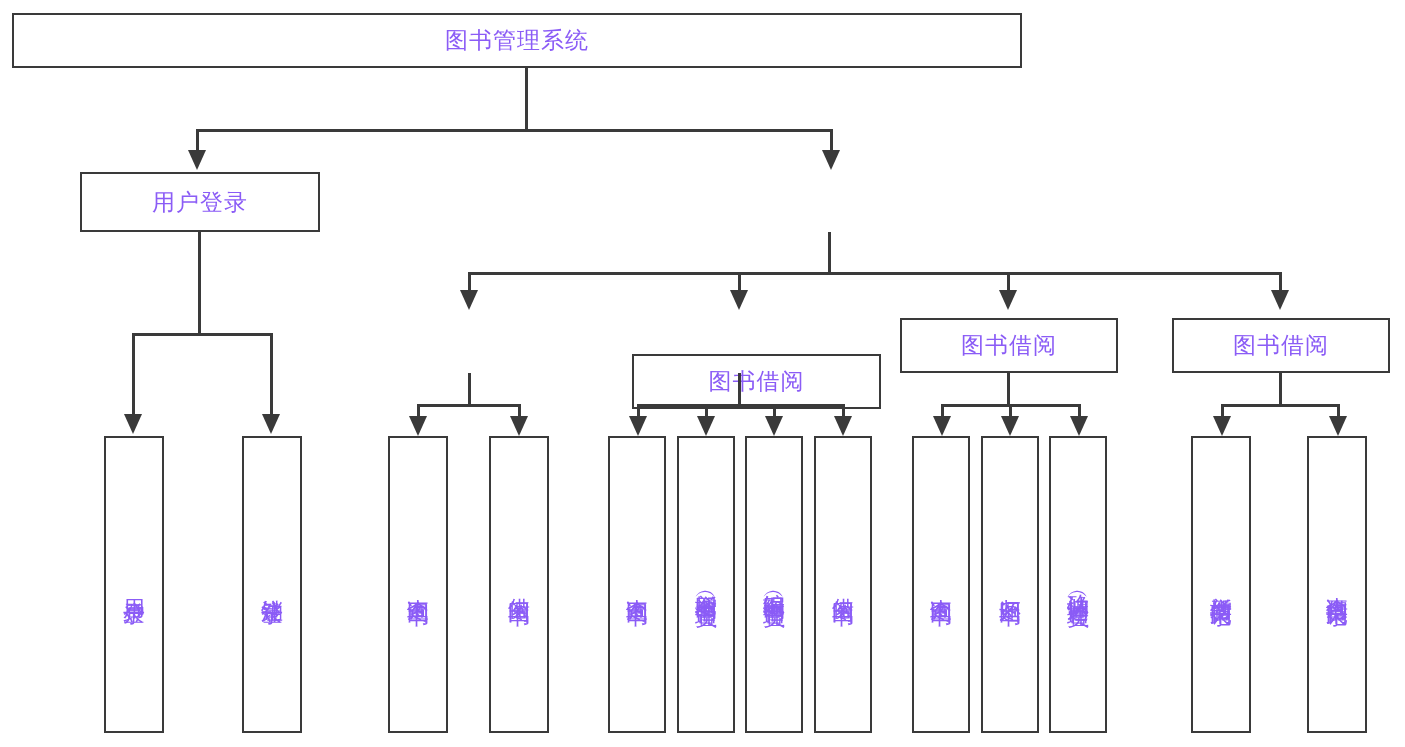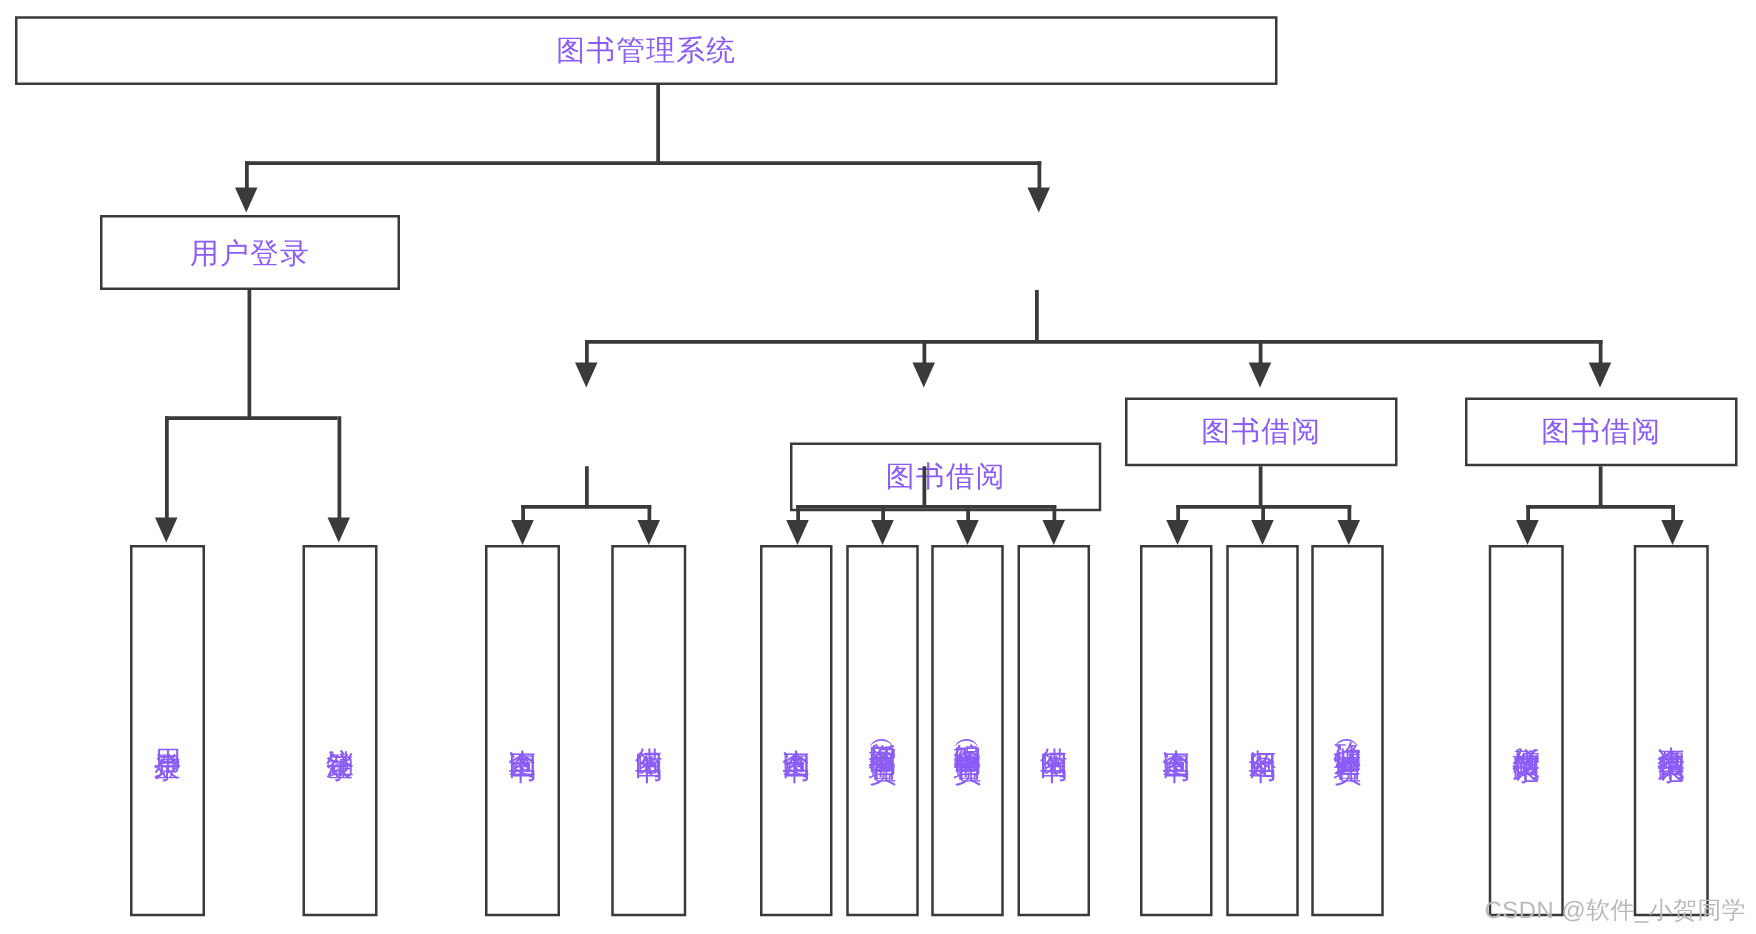--- a/index.html
+++ b/index.html
@@ -189,15 +189,14 @@
     <span class="lbl">确认归还（管理员）</span>
   </div>
 
   <div class="node vert" style="left:1191px; top:436px; width:60px; height:297px;">
     <span class="lbl">新增借阅记录</span>
   </div>
   <div class="node vert" style="left:1307px; top:436px; width:60px; height:297px;">
     <span class="lbl">查询借阅记录</span>
   </div>
 
-  <div class="watermark">CSDN @软件_小贺同学</div>
 
 </div>
 
 </body></html>

